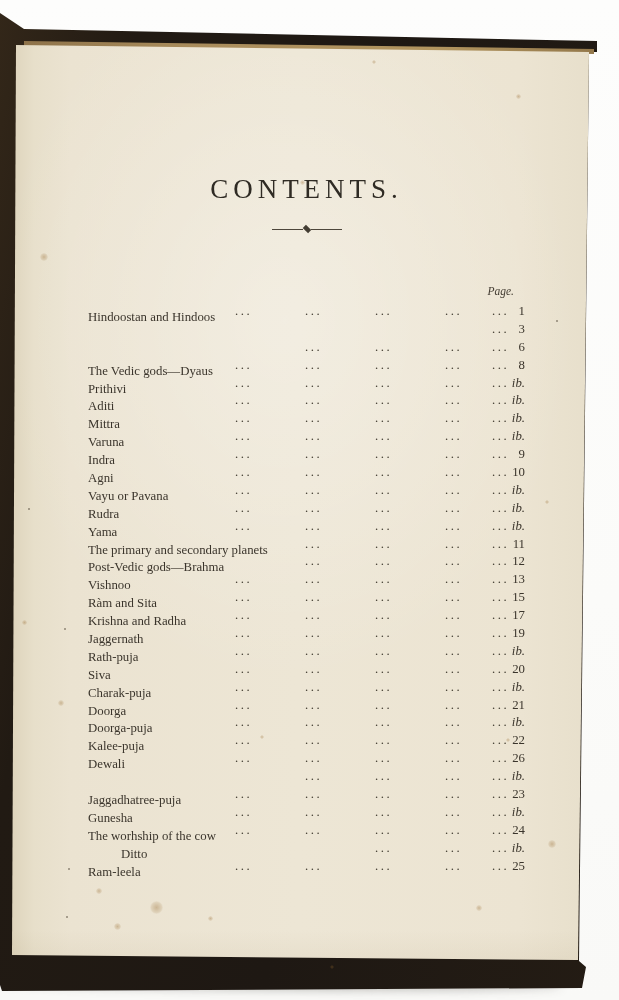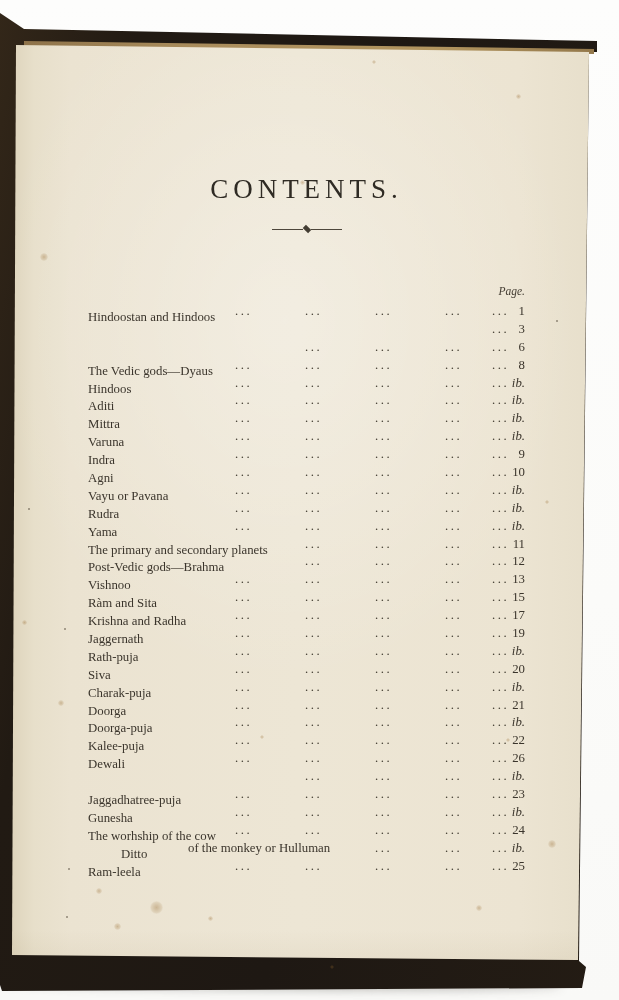--- a/index.html
+++ b/index.html
@@ -52,21 +52,21 @@
   .divider{position:absolute;top:224px;left:0;width:100%;height:10px;
     display:flex;align-items:center;justify-content:center;}
   .divider .dline{width:31px;height:1px;background:#4d463b;}
   .divider .diamond{width:6px;height:6px;background:#433d33;margin:0 1px;
     transform:rotate(45deg) scale(1.25,0.75);}
   .section{
     position:absolute;top:253px;left:0;width:100%;text-align:center;
     font-size:15px;letter-spacing:3.5px;color:#332e27;white-space:nowrap;
   }
   .pagecol{
-    position:absolute;top:285px;right:0;font-style:italic;font-size:11.5px;color:#433c32;
+    position:absolute;top:285px;right:11px;font-style:italic;font-size:11.5px;color:#433c32;
   }
   #toc{position:absolute;top:303px;left:0;width:437px;}
   .row{position:relative;height:17.9px;font-size:12.8px;line-height:17.9px;white-space:nowrap;color:#3b352c;}
   .row .lbl{display:inline-block;margin-top:6px;}
   .row .lbl2{position:absolute;left:100px;top:0;}
   .row .dots{position:absolute;top:0;letter-spacing:2.5px;color:#464035;}
   .row .num{position:absolute;right:0;top:0;text-align:right;color:#3b352c;}
   .row .num.ib{font-style:italic;}
 </style>
 </head>
@@ -105,21 +105,21 @@
       <span class="dline"></span>
       <span class="diamond"></span>
       <span class="dline"></span>
     </div>
     <div class="pagecol">Page.</div>
     <div id="toc">
         <div class="row"><span class="lbl">Hindoostan and Hindoos</span><span class="dots" style="left: 147px;">...</span><span class="dots" style="left: 217px;">...</span><span class="dots" style="left: 287px;">...</span><span class="dots" style="left: 357px;">...</span><span class="dots" style="left: 404px;">...</span><span class="num">1</span></div>
         <div class="row"><span class="dots" style="left: 404px;">...</span><span class="num">3</span></div>
         <div class="row"><span class="dots" style="left: 217px;">...</span><span class="dots" style="left: 287px;">...</span><span class="dots" style="left: 357px;">...</span><span class="dots" style="left: 404px;">...</span><span class="num">6</span></div>
         <div class="row"><span class="lbl">The Vedic gods—Dyaus</span><span class="dots" style="left: 147px;">...</span><span class="dots" style="left: 217px;">...</span><span class="dots" style="left: 287px;">...</span><span class="dots" style="left: 357px;">...</span><span class="dots" style="left: 404px;">...</span><span class="num">8</span></div>
-        <div class="row"><span class="lbl">Hindoos</span><span class="dots" style="left: 147px;">...</span><span class="dots" style="left: 217px;">...</span><span class="dots" style="left: 287px;">...</span><span class="dots" style="left: 357px;">...</span><span class="dots" style="left: 404px;">...</span><span class="num ib">ib.</span></div>
+        <div class="row"><span class="lbl">Prithivi</span><span class="dots" style="left: 147px;">...</span><span class="dots" style="left: 217px;">...</span><span class="dots" style="left: 287px;">...</span><span class="dots" style="left: 357px;">...</span><span class="dots" style="left: 404px;">...</span><span class="num ib">ib.</span></div>
         <div class="row"><span class="lbl">Aditi</span><span class="dots" style="left: 147px;">...</span><span class="dots" style="left: 217px;">...</span><span class="dots" style="left: 287px;">...</span><span class="dots" style="left: 357px;">...</span><span class="dots" style="left: 404px;">...</span><span class="num ib">ib.</span></div>
         <div class="row"><span class="lbl">Mittra</span><span class="dots" style="left: 147px;">...</span><span class="dots" style="left: 217px;">...</span><span class="dots" style="left: 287px;">...</span><span class="dots" style="left: 357px;">...</span><span class="dots" style="left: 404px;">...</span><span class="num ib">ib.</span></div>
         <div class="row"><span class="lbl">Varuna</span><span class="dots" style="left: 147px;">...</span><span class="dots" style="left: 217px;">...</span><span class="dots" style="left: 287px;">...</span><span class="dots" style="left: 357px;">...</span><span class="dots" style="left: 404px;">...</span><span class="num ib">ib.</span></div>
         <div class="row"><span class="lbl">Indra</span><span class="dots" style="left: 147px;">...</span><span class="dots" style="left: 217px;">...</span><span class="dots" style="left: 287px;">...</span><span class="dots" style="left: 357px;">...</span><span class="dots" style="left: 404px;">...</span><span class="num">9</span></div>
         <div class="row"><span class="lbl">Agni</span><span class="dots" style="left: 147px;">...</span><span class="dots" style="left: 217px;">...</span><span class="dots" style="left: 287px;">...</span><span class="dots" style="left: 357px;">...</span><span class="dots" style="left: 404px;">...</span><span class="num">10</span></div>
         <div class="row"><span class="lbl">Vayu or Pavana</span><span class="dots" style="left: 147px;">...</span><span class="dots" style="left: 217px;">...</span><span class="dots" style="left: 287px;">...</span><span class="dots" style="left: 357px;">...</span><span class="dots" style="left: 404px;">...</span><span class="num ib">ib.</span></div>
         <div class="row"><span class="lbl">Rudra</span><span class="dots" style="left: 147px;">...</span><span class="dots" style="left: 217px;">...</span><span class="dots" style="left: 287px;">...</span><span class="dots" style="left: 357px;">...</span><span class="dots" style="left: 404px;">...</span><span class="num ib">ib.</span></div>
         <div class="row"><span class="lbl">Yama</span><span class="dots" style="left: 147px;">...</span><span class="dots" style="left: 217px;">...</span><span class="dots" style="left: 287px;">...</span><span class="dots" style="left: 357px;">...</span><span class="dots" style="left: 404px;">...</span><span class="num ib">ib.</span></div>
         <div class="row"><span class="lbl">The primary and secondary planets</span><span class="dots" style="left: 217px;">...</span><span class="dots" style="left: 287px;">...</span><span class="dots" style="left: 357px;">...</span><span class="dots" style="left: 404px;">...</span><span class="num">11</span></div>
         <div class="row"><span class="lbl">Post-Vedic gods—Brahma</span><span class="dots" style="left: 217px;">...</span><span class="dots" style="left: 287px;">...</span><span class="dots" style="left: 357px;">...</span><span class="dots" style="left: 404px;">...</span><span class="num">12</span></div>
@@ -131,17 +131,17 @@
         <div class="row"><span class="lbl">Siva</span><span class="dots" style="left: 147px;">...</span><span class="dots" style="left: 217px;">...</span><span class="dots" style="left: 287px;">...</span><span class="dots" style="left: 357px;">...</span><span class="dots" style="left: 404px;">...</span><span class="num">20</span></div>
         <div class="row"><span class="lbl">Charak-puja</span><span class="dots" style="left: 147px;">...</span><span class="dots" style="left: 217px;">...</span><span class="dots" style="left: 287px;">...</span><span class="dots" style="left: 357px;">...</span><span class="dots" style="left: 404px;">...</span><span class="num ib">ib.</span></div>
         <div class="row"><span class="lbl">Doorga</span><span class="dots" style="left: 147px;">...</span><span class="dots" style="left: 217px;">...</span><span class="dots" style="left: 287px;">...</span><span class="dots" style="left: 357px;">...</span><span class="dots" style="left: 404px;">...</span><span class="num">21</span></div>
         <div class="row"><span class="lbl">Doorga-puja</span><span class="dots" style="left: 147px;">...</span><span class="dots" style="left: 217px;">...</span><span class="dots" style="left: 287px;">...</span><span class="dots" style="left: 357px;">...</span><span class="dots" style="left: 404px;">...</span><span class="num ib">ib.</span></div>
         <div class="row"><span class="lbl">Kalee-puja</span><span class="dots" style="left: 147px;">...</span><span class="dots" style="left: 217px;">...</span><span class="dots" style="left: 287px;">...</span><span class="dots" style="left: 357px;">...</span><span class="dots" style="left: 404px;">...</span><span class="num">22</span></div>
         <div class="row"><span class="lbl">Dewali</span><span class="dots" style="left: 147px;">...</span><span class="dots" style="left: 217px;">...</span><span class="dots" style="left: 287px;">...</span><span class="dots" style="left: 357px;">...</span><span class="dots" style="left: 404px;">...</span><span class="num">26</span></div>
         <div class="row"><span class="dots" style="left: 217px;">...</span><span class="dots" style="left: 287px;">...</span><span class="dots" style="left: 357px;">...</span><span class="dots" style="left: 404px;">...</span><span class="num ib">ib.</span></div>
         <div class="row"><span class="lbl">Jaggadhatree-puja</span><span class="dots" style="left: 147px;">...</span><span class="dots" style="left: 217px;">...</span><span class="dots" style="left: 287px;">...</span><span class="dots" style="left: 357px;">...</span><span class="dots" style="left: 404px;">...</span><span class="num">23</span></div>
         <div class="row"><span class="lbl">Gunesha</span><span class="dots" style="left: 147px;">...</span><span class="dots" style="left: 217px;">...</span><span class="dots" style="left: 287px;">...</span><span class="dots" style="left: 357px;">...</span><span class="dots" style="left: 404px;">...</span><span class="num ib">ib.</span></div>
         <div class="row"><span class="lbl">The worhship of the cow</span><span class="dots" style="left: 147px;">...</span><span class="dots" style="left: 217px;">...</span><span class="dots" style="left: 287px;">...</span><span class="dots" style="left: 357px;">...</span><span class="dots" style="left: 404px;">...</span><span class="num">24</span></div>
-        <div class="row"><span class="lbl" style="margin-left: 33px;">Ditto</span><span class="lbl2">of the monkey or Hulluman</span><span class="dots" style="left: 287px;">...</span><span class="dots" style="left: 357px;">...</span><span class="dots" style="left: 404px;">...</span><span class="num ib">ib.</span></div>
+        <div class="row"><span class="lbl" style="margin-left: 33px;">Ditto</span><span class="dots" style="left: 287px;">...</span><span class="dots" style="left: 357px;">...</span><span class="dots" style="left: 404px;">...</span><span class="num ib">ib.</span></div>
         <div class="row"><span class="lbl">Ram-leela</span><span class="dots" style="left: 147px;">...</span><span class="dots" style="left: 217px;">...</span><span class="dots" style="left: 287px;">...</span><span class="dots" style="left: 357px;">...</span><span class="dots" style="left: 404px;">...</span><span class="num">25</span></div>
       </div>
   </div>
 </div>
 
 </body></html>

